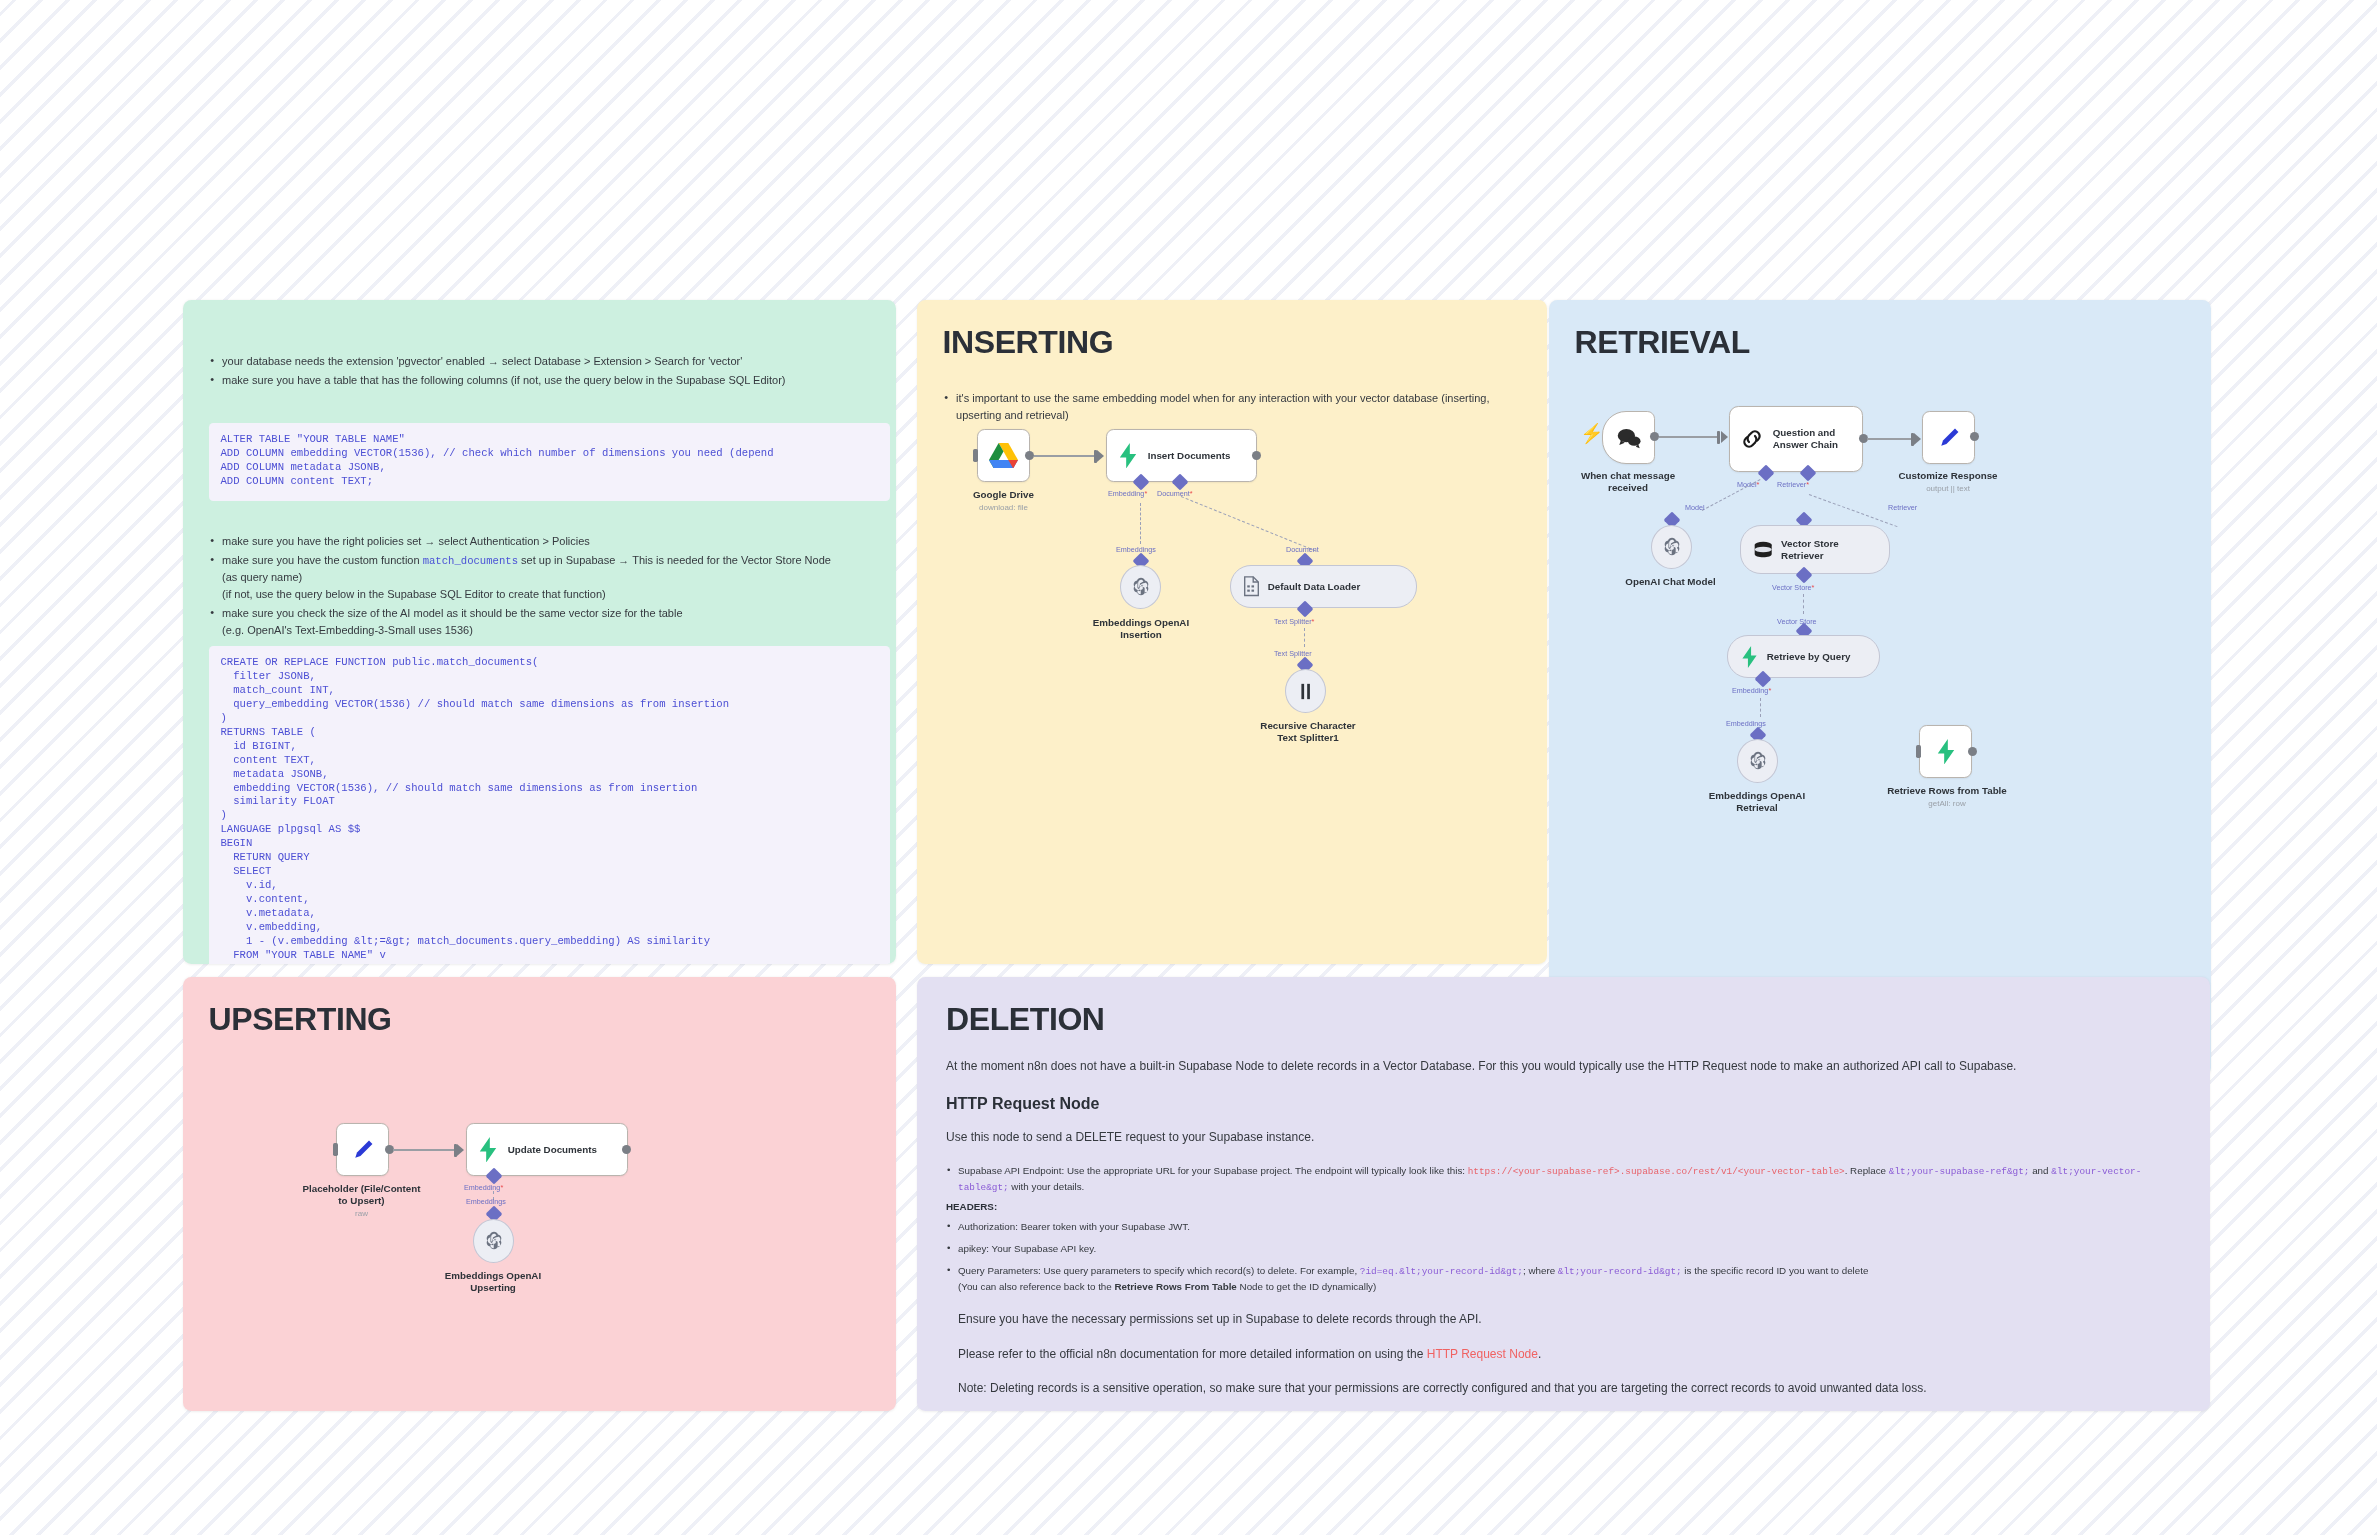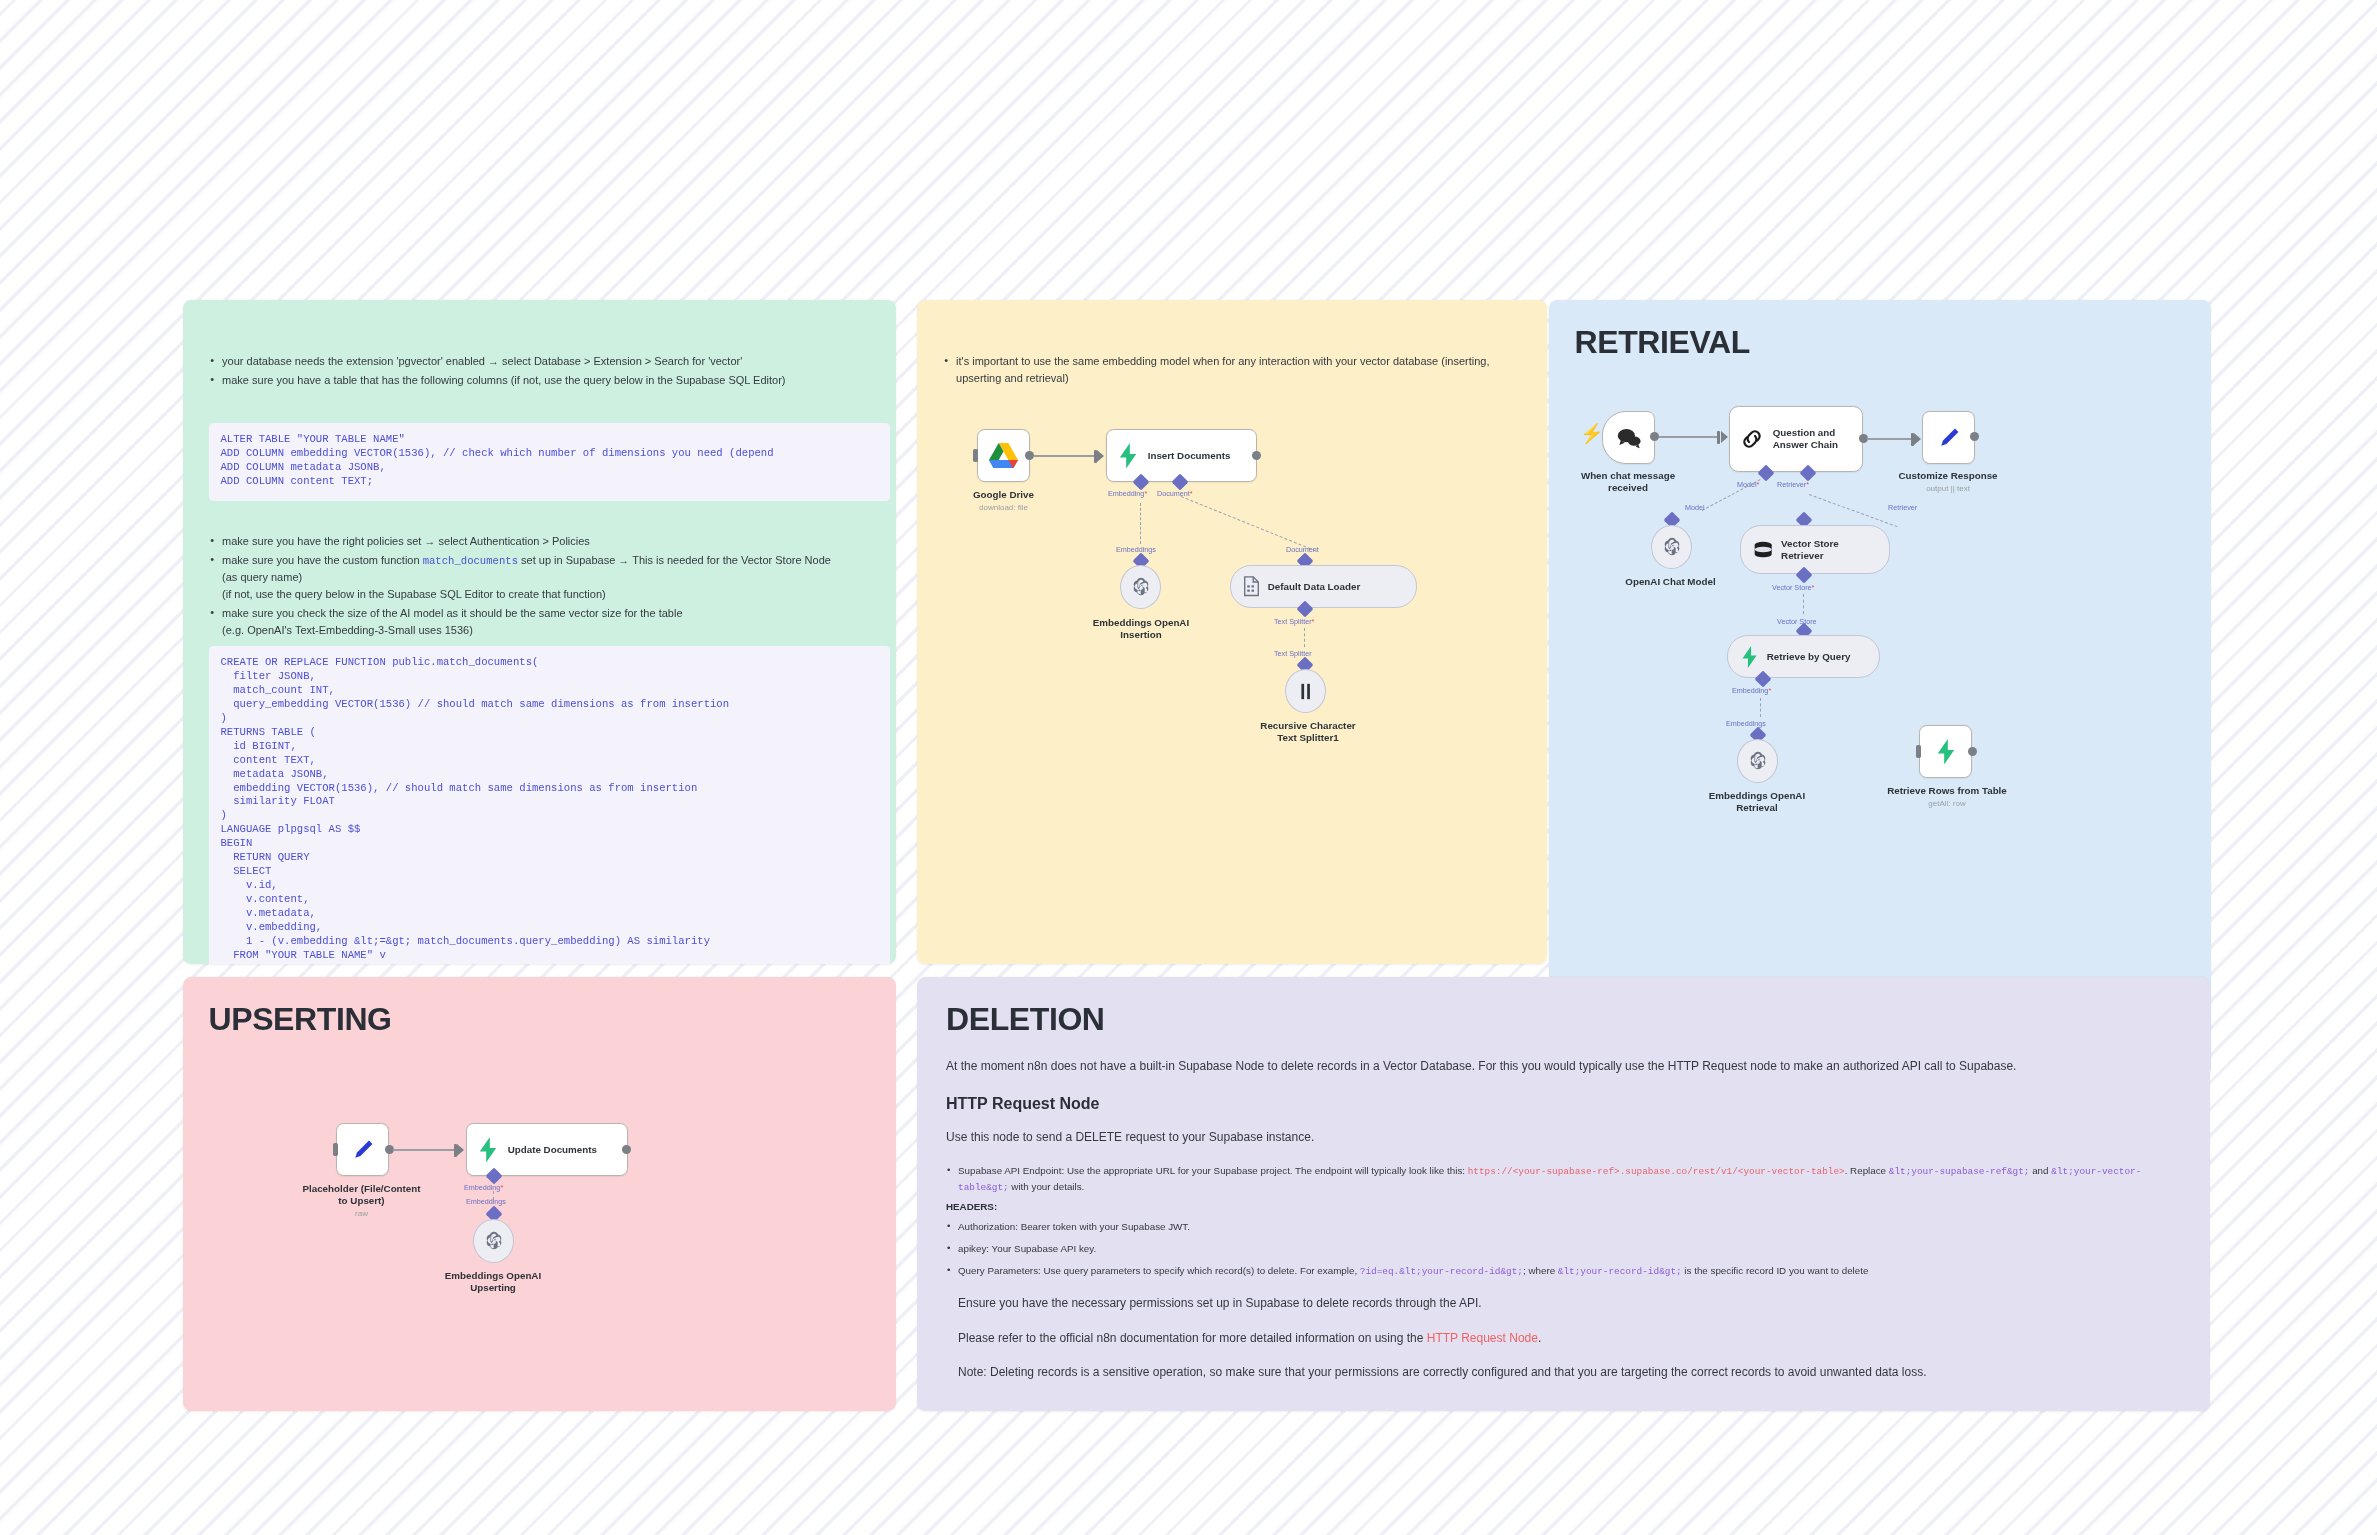--- a/index.html
+++ b/index.html
@@ -282,20 +282,21 @@
     v.metadata,
     v.embedding,
     1 - (v.embedding &amp;lt;=&amp;gt; match_documents.query_embedding) AS similarity
   FROM "YOUR TABLE NAME" v
   WHERE v.metadata @&amp;gt; filter</pre>
     </div>
   </div>
 
   <div class="panel" id="panel-inserting">
     <div class="panel-inner">
+      <div class="panel-title">INSERTING</div>
       <ul class="bullets" style="width:562px">
         <li>it's important to use the same embedding model when for any interaction with your vector database (inserting, upserting and retrieval)</li>
       </ul>
     </div>
 
     <div class="node square" style="left:60px; top:129px;">
       <svg class="icn" width="29" height="25.5" viewBox="0 0 48 42">
         <polygon points="16,0 32,0 48,28 32,28" fill="#ffc107"></polygon>
         <polygon points="16,0 0,28 8,42 24,14" fill="#1e8e3e"></polygon>
         <polygon points="0,28 8,42 40,42 48,28" fill="#4285f4"></polygon>
@@ -550,20 +551,21 @@
           <li><span>Supabase API Endpoint: Use the appropriate URL for your Supabase project. The endpoint will typically look like this: </span><span class="mono-red">https://&lt;your-supabase-ref&gt;.supabase.co/rest/v1/&lt;your-vector-table&gt;</span><span>. Replace </span><span class="mono-purple">&amp;lt;your-supabase-ref&amp;gt;</span><span> and </span><span class="mono-purple">&amp;lt;your-vector-table&amp;gt;</span><span> with your details.</span></li>
         </ul>
 
         <div class="del-headers">HEADERS:</div>
 
         <ul class="del-list">
           <li>Authorization: Bearer token with your Supabase JWT.</li>
           <li>apikey: Your Supabase API key.</li>
           <li>
             <span>Query Parameters: Use query parameters to specify which record(s) to delete. For example, </span><span class="mono-purple">?id=eq.&amp;lt;your-record-id&amp;gt;</span><span>; where </span><span class="mono-purple">&amp;lt;your-record-id&amp;gt;</span><span> is the specific record ID you want to delete</span>
+            <span class="subline"><span>(You can also reference back to the </span><span class="bold">Retrieve Rows From Table</span><span> Node to get the ID dynamically)</span></span>
           </li>
         </ul>
 
         <div class="del-para" style="margin:15.3px 0 15.3px 12px;">Ensure you have the necessary permissions set up in Supabase to delete records through the API.</div>
 
         <div class="del-para" style="margin:0 0 15.3px 12px;"><span>Please refer to the official n8n documentation for more detailed information on using the </span><span class="link-red">HTTP Request Node</span><span>.</span></div>
 
         <div class="del-para" style="margin-left:12px;">Note: Deleting records is a sensitive operation, so make sure that your permissions are correctly configured and that you are targeting the correct records to avoid unwanted data loss.</div>
       </div>
     </div>

